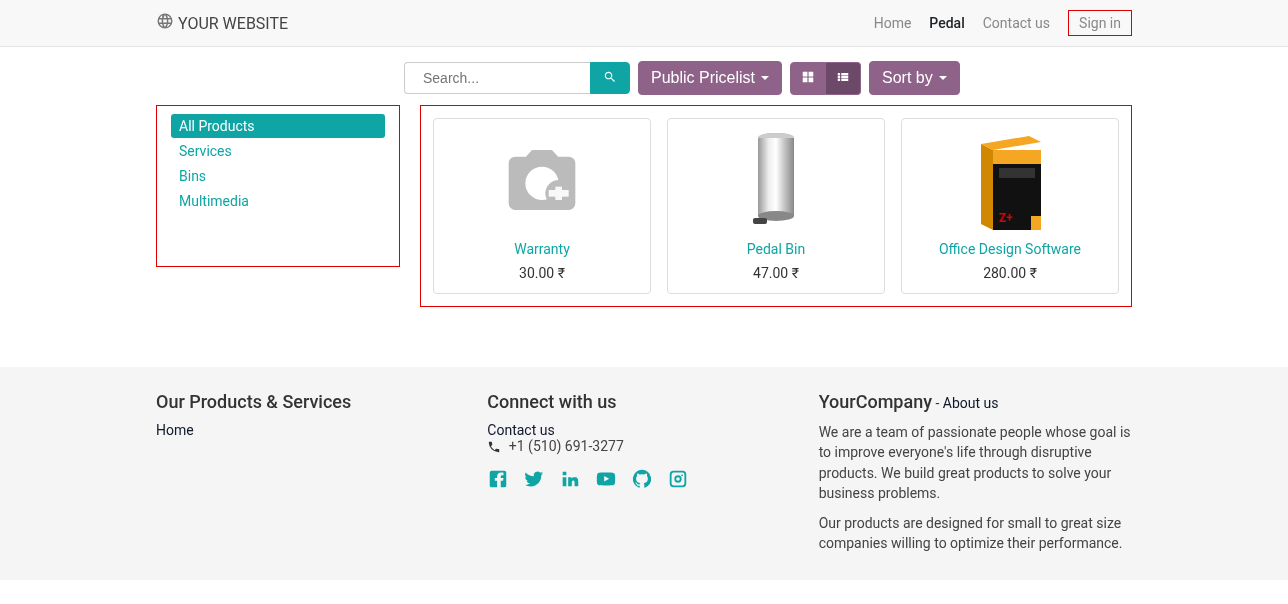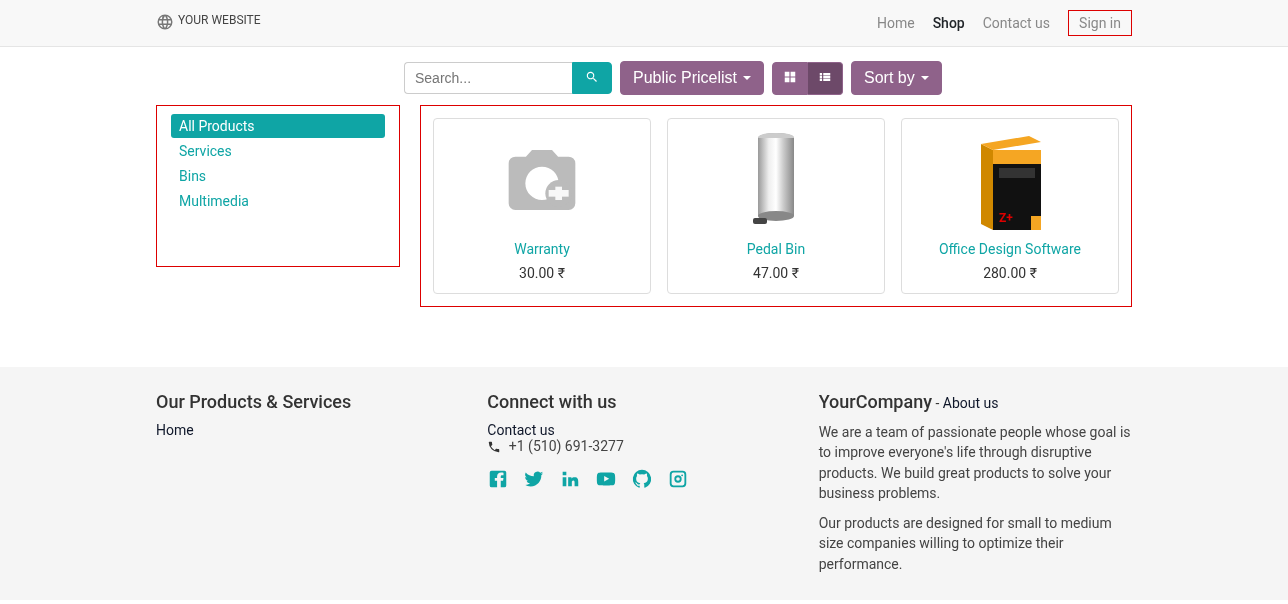--- a/index.html
+++ b/index.html
@@ -2,31 +2,31 @@
 <html><head>
   <meta charset="utf-8">
   <style>
     * { box-sizing: border-box; margin: 0; padding: 0; }
     body { font-family: -apple-system, BlinkMacSystemFont, "Segoe UI", Roboto, sans-serif; font-size: 14px; color: #212529; background: #fff; }
     
     
     .header { background: #f8f8f8; border-bottom: 1px solid #e5e5e5; padding: 10px 0; }
     .container { max-width: 1000px; margin: 0 auto; padding: 0 12px; }
     .header-row { display: flex; justify-content: space-between; align-items: center; }
-    .brand { display: flex; gap: 4px; color: #444; font-size: 12px; }
+    .brand { display: flex; align-items: center; gap: 4px; color: #444; font-size: 16px; }
     .brand-icon svg { width: 18px; height: 18px; fill: #777; }
     .nav { display: flex; gap: 18px; align-items: center; }
     .nav a { color: #888; text-decoration: none; cursor: pointer; }
     .nav a.active { color: #212529; font-weight: 500; }
     .signin-box { border: 1.5px solid #d00; padding: 4px 10px; }
     
     
     .toolbar { display: flex; gap: 8px; margin: 14px 0 10px 248px; align-items: center; }
     .search-wrap { display: flex; }
-    .search-input { width: 168px; padding: 7px 10px; border: 1px solid #ccc; border-right: none; border-radius: 4px 0 0 4px; font-size: 14px; }
+    .search-input { width: 186px; padding: 7px 18px; border: 1px solid #ccc; border-right: none; border-radius: 4px 0 0 4px; font-size: 14px; }
     .search-btn { background: #0fa5a5; border: 1px solid #0fa5a5; color: #fff; padding: 0 12px; border-radius: 0 4px 4px 0; cursor: pointer; display: flex; align-items: center; }
     .search-btn svg { width: 14px; height: 14px; fill: #fff; }
     .btn-purple { background: #8f628a; color: #fff; border: 1px solid #8f628a; padding: 7px 12px; border-radius: 4px; cursor: pointer; font-size: 16px; display: flex; align-items: center; gap: 6px; }
     .caret { display: inline-block; border-top: 4px solid #fff; border-left: 4px solid transparent; border-right: 4px solid transparent; }
     .view-group { display: flex; }
     .view-btn { background: #8f628a; border: 1px solid #8f628a; color: #fff; padding: 7px 10px; cursor: pointer; display: flex; align-items: center; }
     .view-btn:first-child { border-radius: 4px 0 0 4px; }
     .view-btn:last-child { border-radius: 0 4px 4px 0; border-left: 0; }
     .view-btn.active { background: #6d4969; }
     .view-btn svg { width: 14px; height: 14px; fill: #fff; }
@@ -75,21 +75,21 @@
     <div class="brand">
       <span class="brand-icon">
         <svg viewBox="0 0 24 24">
             <path d="M12 2a10 10 0 100 20 10 10 0 000-20zm6.9 6h-2.95a15.6 15.6 0 00-1.38-3.56A8.03 8.03 0 0118.92 8zM12 4c.83 1.2 1.48 2.53 1.91 4h-3.82c.43-1.47 1.08-2.8 1.91-4zM4.26 14a8.1 8.1 0 010-4h3.38a16.5 16.5 0 000 4H4.26zm.82 2h2.95a15.6 15.6 0 001.38 3.56A8.03 8.03 0 015.08 16zm2.95-8H5.08a8.03 8.03 0 013.49-3.56A15.6 15.6 0 008.03 8zM12 20c-.83-1.2-1.48-2.53-1.91-4h3.82c-.43 1.47-1.08 2.8-1.91 4zm2.34-6H9.66a14.7 14.7 0 010-4h4.68a14.7 14.7 0 010 4zm.23 5.56A15.6 15.6 0 0015.95 16h2.97a8.03 8.03 0 01-3.35 3.56zM16.36 14a16.5 16.5 0 000-4h3.38a8.1 8.1 0 010 4h-3.38z"></path>
           </svg>
       </span>
       <span>YOUR WEBSITE</span>
     </div>
     <div class="nav">
       <a>Home</a>
-      <a class="active">Shop</a>
+      <a class="active">Pedal</a>
       <a>Contact us</a>
       <span class="signin-box">
         <a>Sign in</a>
       </span>
     </div>
   </div>
 </div>
 
 <div class="container">
 
@@ -232,18 +232,18 @@
           <span><svg viewBox="0 0 24 24">
                 <path d="M7 3h10a4 4 0 014 4v10a4 4 0 01-4 4H7a4 4 0 01-4-4V7a4 4 0 014-4zm0 2a2 2 0 00-2 2v10a2 2 0 002 2h10a2 2 0 002-2V7a2 2 0 00-2-2H7zm5 3a4 4 0 110 8 4 4 0 010-8zm0 2a2 2 0 100 4 2 2 0 000-4zm4.5-3a1 1 0 110 2 1 1 0 010-2z"></path>
               </svg></span>
         </div>
       </div>
       <div class="footer-col">
         <div class="about-head">
           <span>YourCompany</span><span class="small"><span> - </span><a class="footer-link">About us</a></span>
         </div>
         <p class="about-para">We are a team of passionate people whose goal is to improve everyone's life through disruptive products. We build great products to solve your business problems.</p>
-        <p class="about-para">Our products are designed for small to medium size companies willing to optimize their performance.</p>
+        <p class="about-para">Our products are designed for small to great size companies willing to optimize their performance.</p>
       </div>
     </div>
 
   </div>
 </div>
 
 </body></html>

